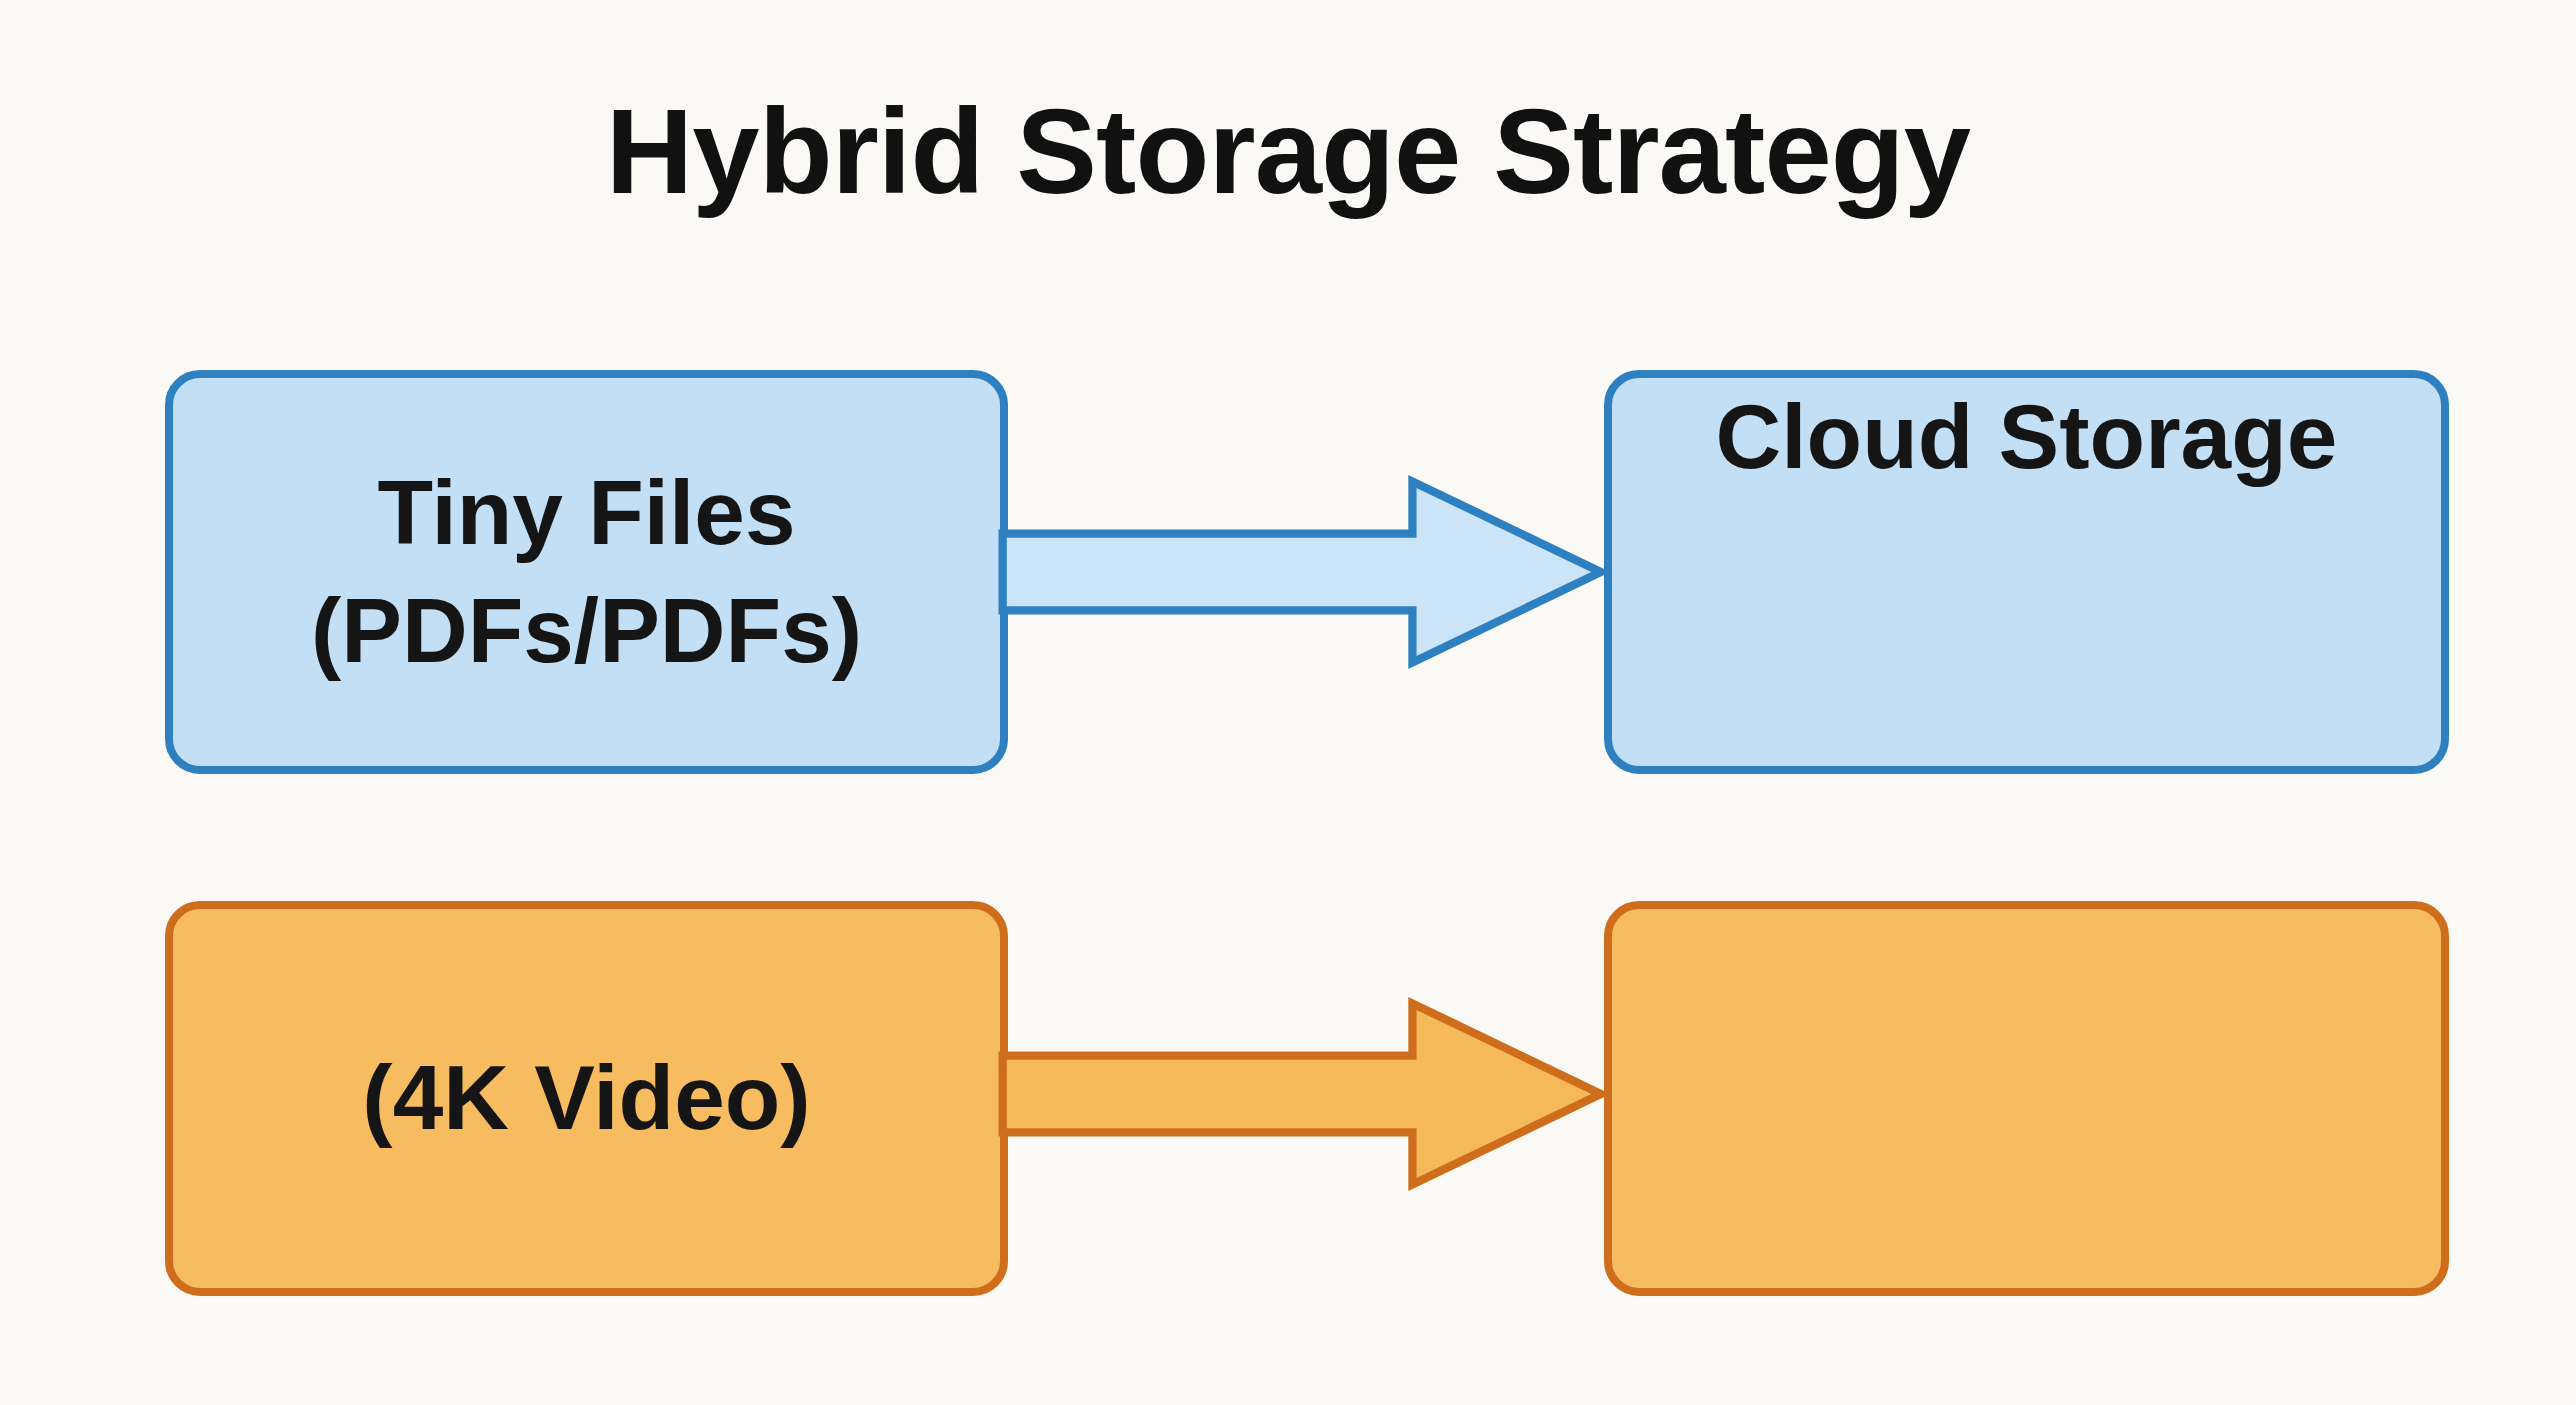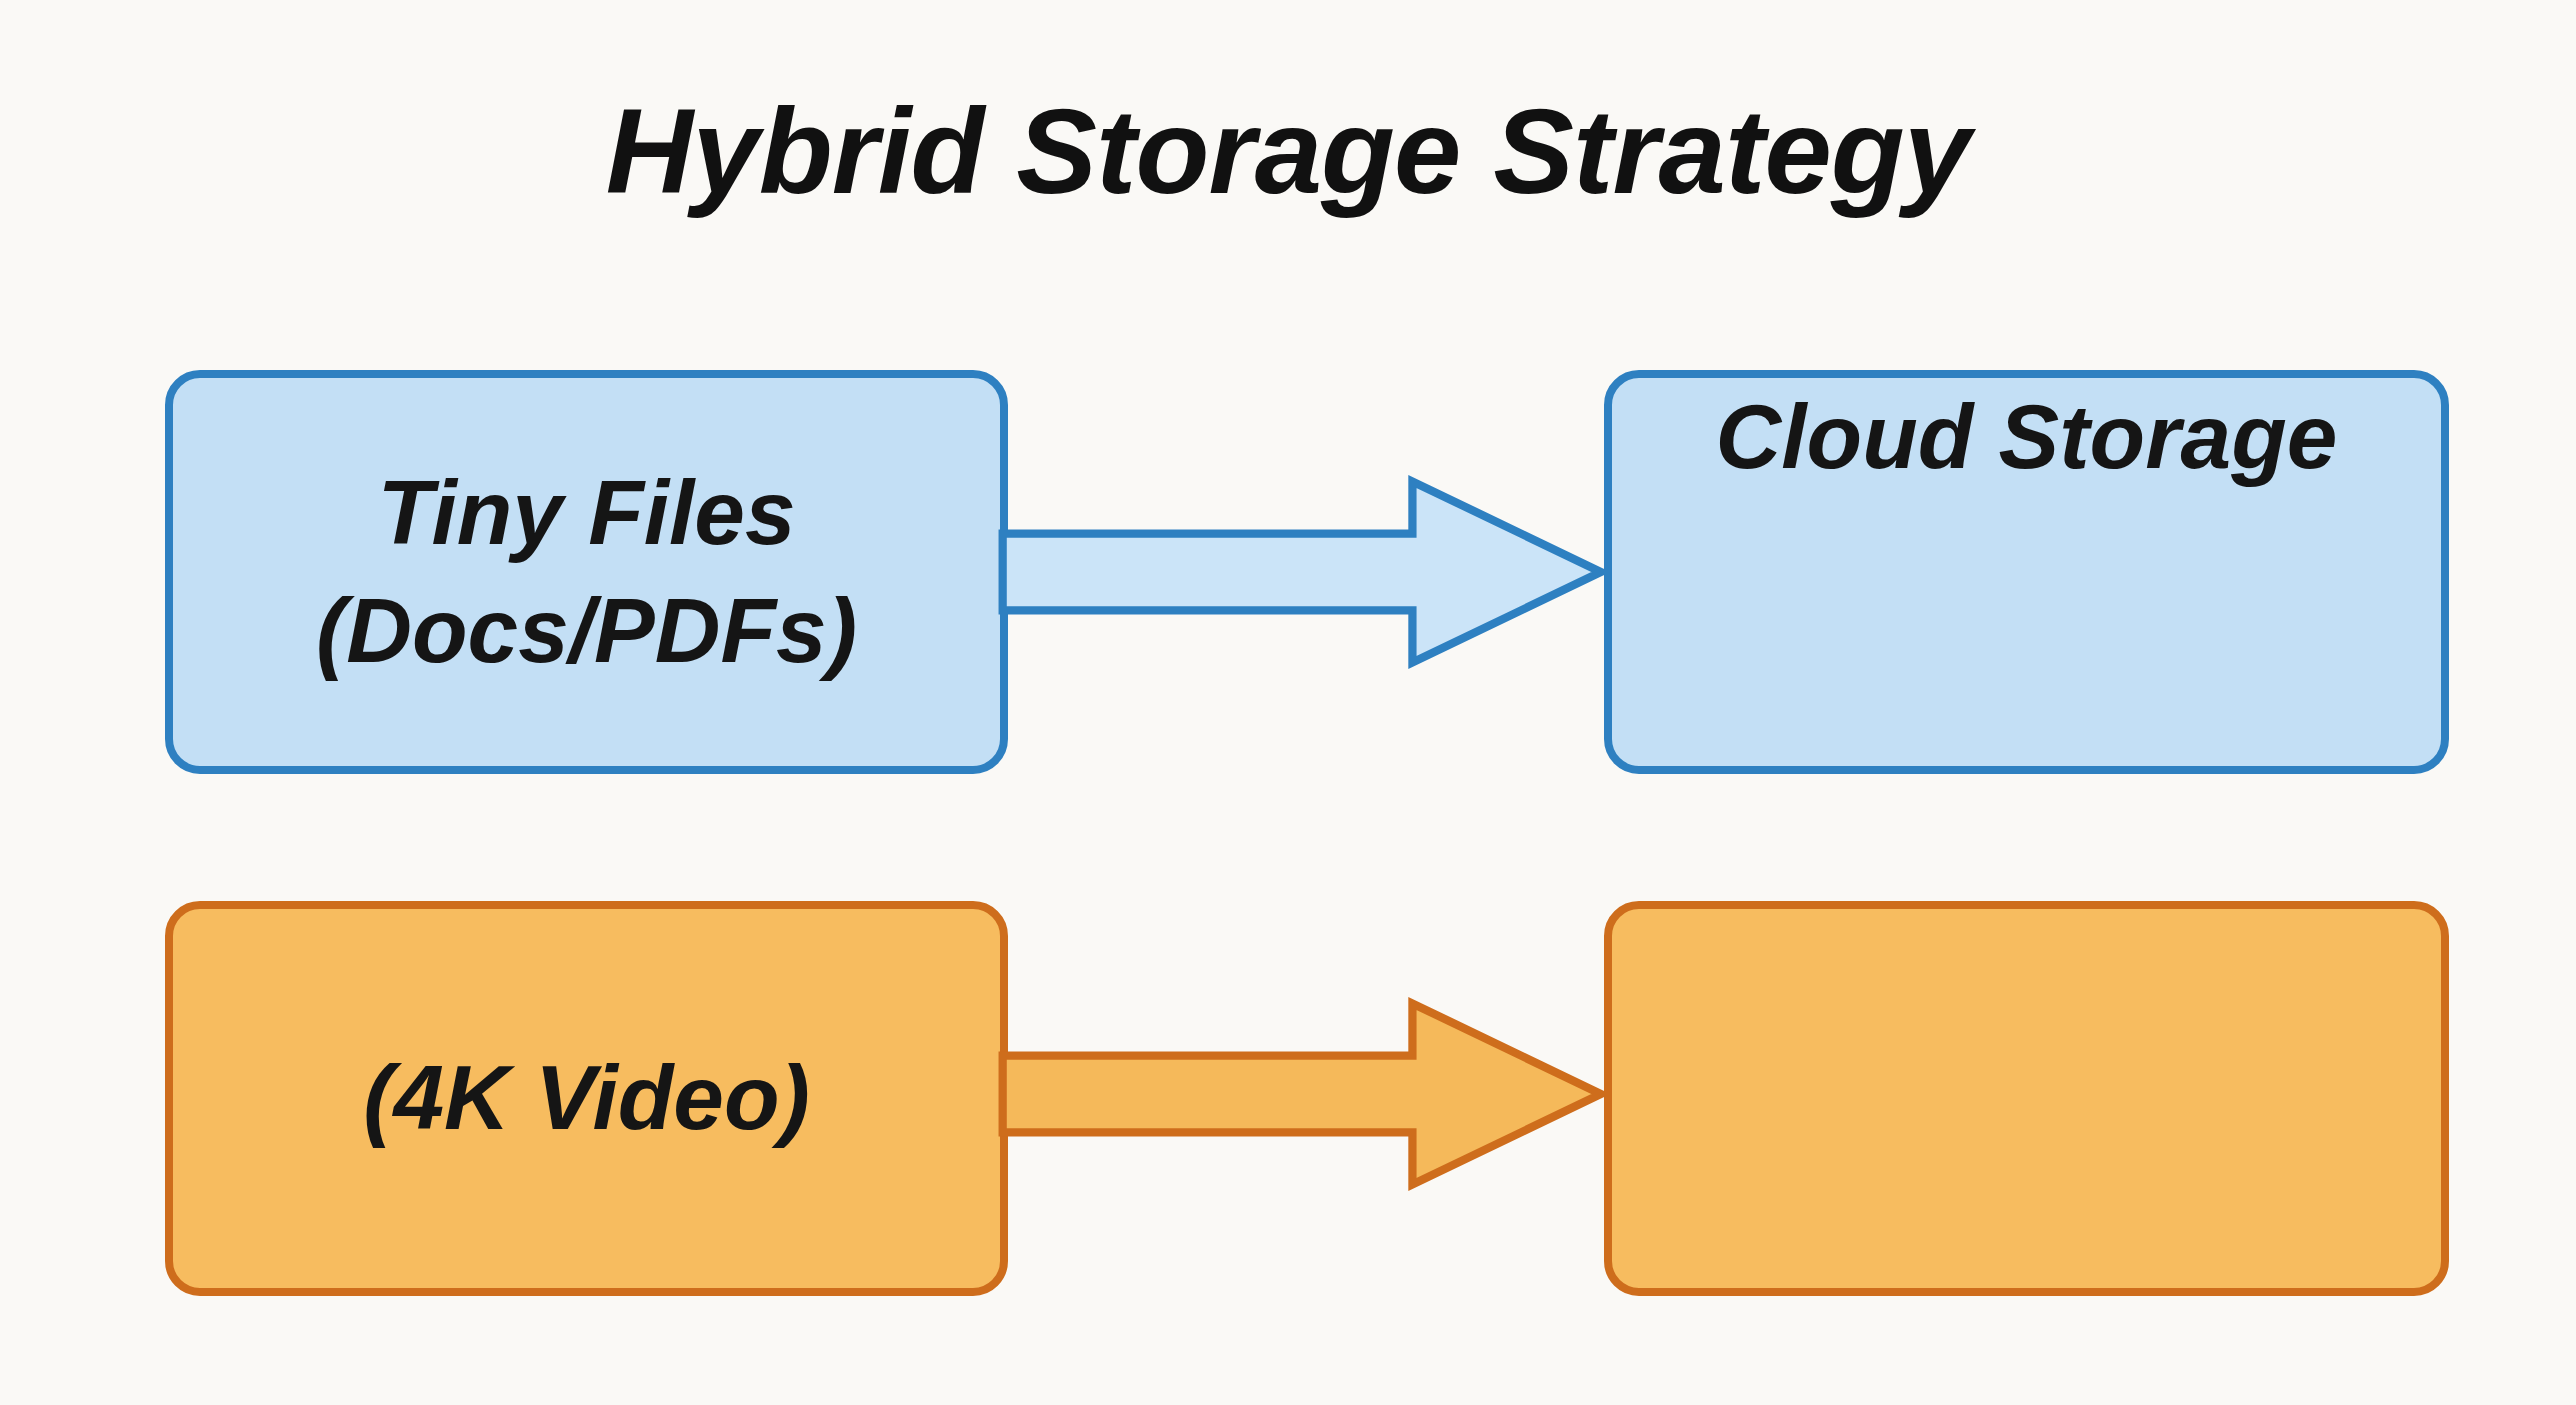--- a/index.html
+++ b/index.html
@@ -18,21 +18,20 @@
   body {
     background: var(--background);
     font-family: "Liberation Sans", sans-serif;
     overflow: hidden;
   }
   .canvas {
     position: relative;
     width: 2576px;
     height: 1330px;
     background: var(--background);
-    font-style: italic;
   }
   .title {
     position: absolute;
     top: 81px;
     left: 0;
     width: 100%;
     text-align: center;
     font-size: 121px;
     font-weight: 600;
     letter-spacing: -0.9px;
@@ -88,21 +87,21 @@
 </head>
 <body>
 
 <div class="canvas">
 
   <div class="title">Hybrid Storage Strategy</div>
 
   <div class="row1">
     <div class="node blue left">
       <span class="node-line">Tiny Files</span>
-      <span class="node-line">(Docs/PDFs)</span>
+      <span class="node-line">(PDFs/PDFs)</span>
     </div>
 
     <div class="connector blue c1">
       <svg viewBox="0 0 668 214" aria-hidden="true">
         <polygon points="4,65 452,65 452,8 658,107 452,206 452,149 4,149"></polygon>
       </svg>
     </div>
 
     <div class="node blue right">
       <span class="node-line">Cloud Storage</span>

